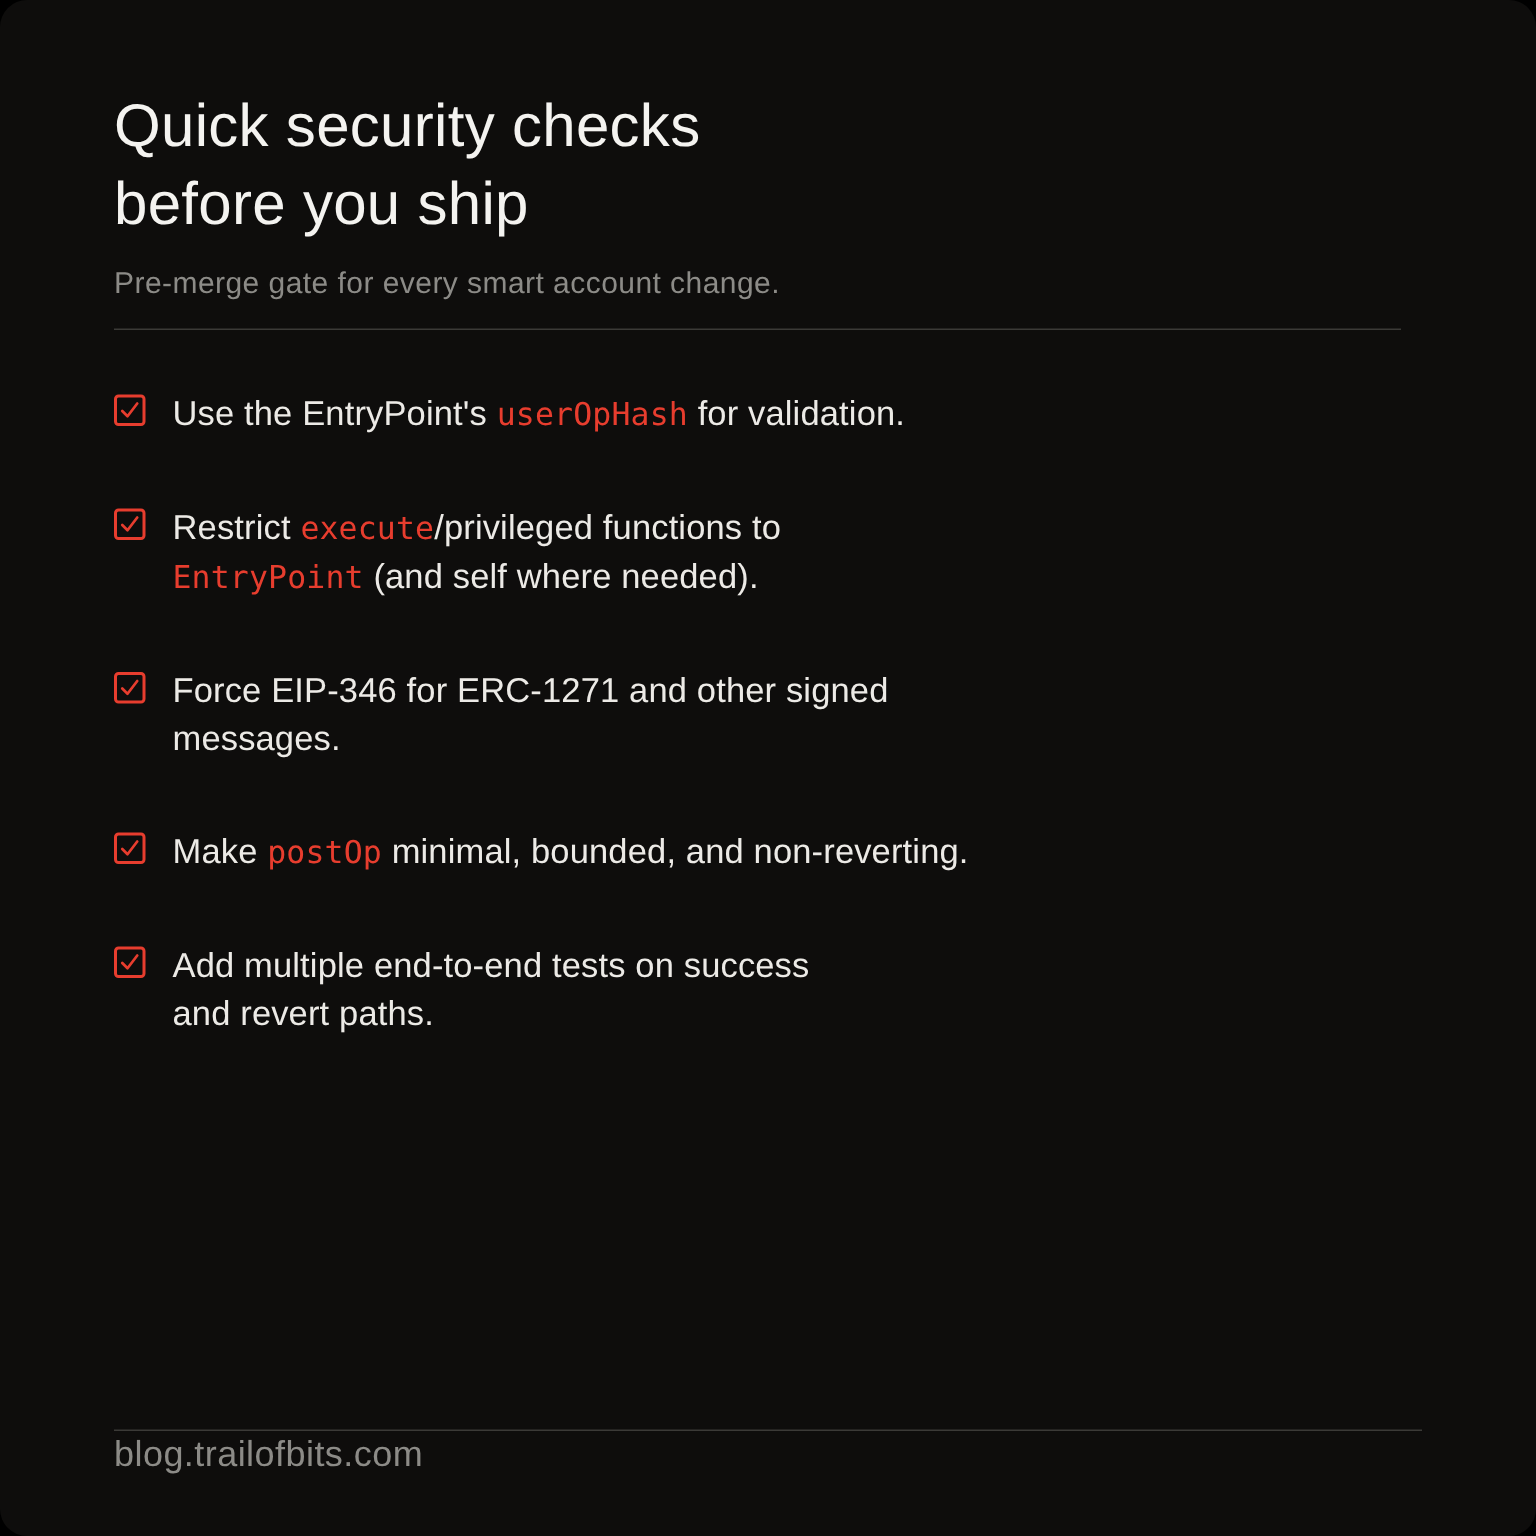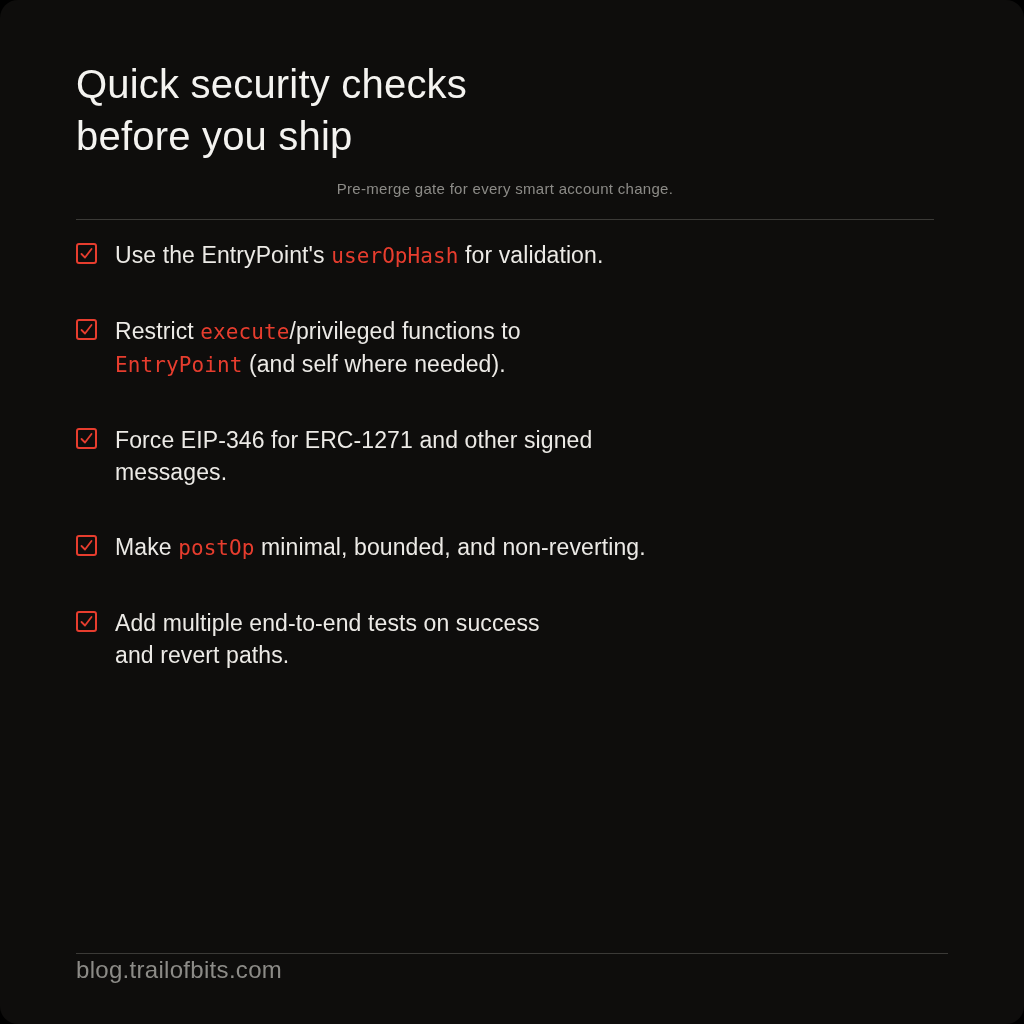--- a/index.html
+++ b/index.html
@@ -22,34 +22,33 @@
   .title {
     margin: 0;
     font-size: 40px;
     line-height: 52px;
     font-weight: 500;
     letter-spacing: 0.2px;
     color: var(--text-bright, #f4f3f0);
   }
   .subtitle {
     margin: 14px 0 0 0;
-    font-size: 15px;
+    font-size: 20px;
     line-height: 26px;
     letter-spacing: 0.3px;
     color: var(--muted, #8c8b87);
-    text-align: center;
   }
   .divider {
     border: none;
     border-top: 1px solid var(--divider, #3b3a37);
     margin: 17px 0 0 0;
     height: 0;
   }
   .checklist {
-    margin-top: 19px;
+    margin-top: 39px;
   }
   .check-item {
     display: flex;
     align-items: flex-start;
     gap: 18px;
     margin-bottom: 43px;
     font-size: 23px;
     line-height: 32px;
     color: var(--text, #eceae6);
     letter-spacing: 0.1px;

